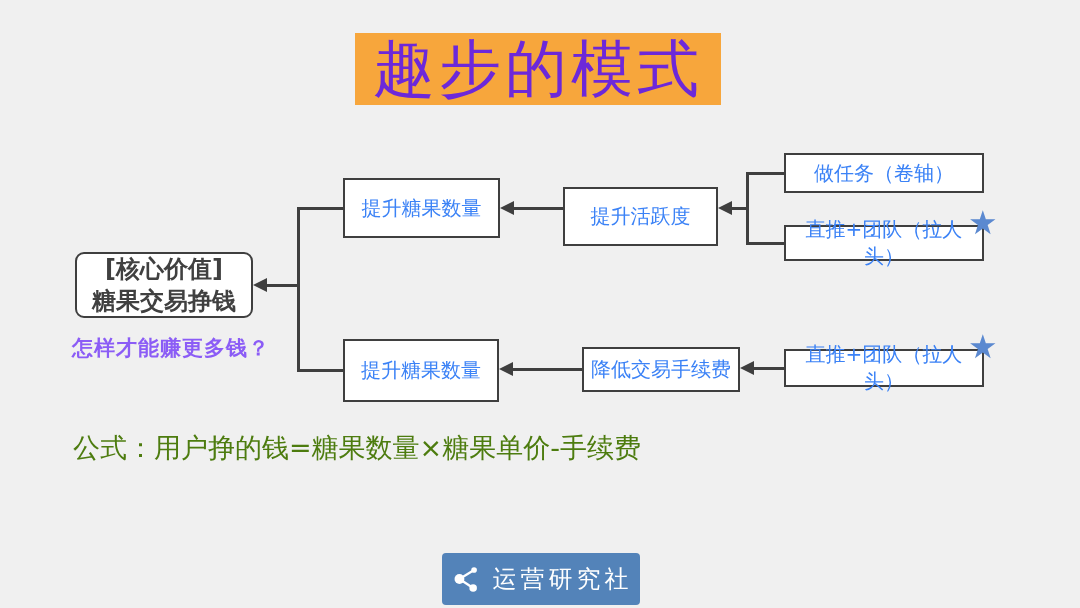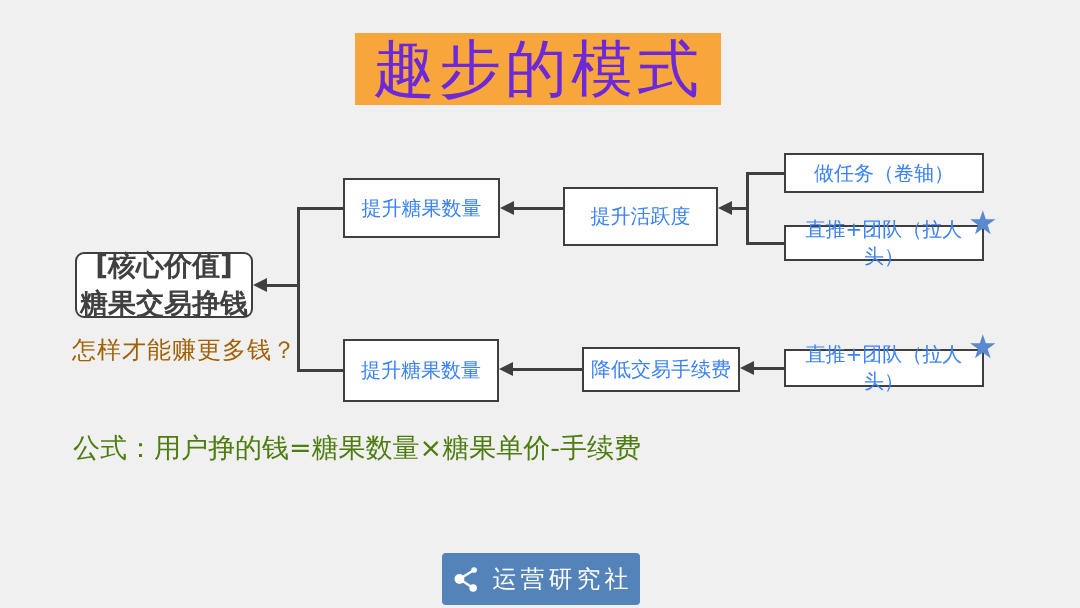--- a/index.html
+++ b/index.html
@@ -29,38 +29,38 @@
     color:#3b82f6;font-size:20px;
     box-sizing:border-box;
     text-align:center;
   }
   .dbox.core{
     border-radius:9px;
     font-weight:bold;
     color:#404040;
     flex-direction:column;
     line-height:1.35;
-    font-size:28px;
+    font-size:24px;
   }
   .hline{position:absolute;height:3px;background:#3f3f3f;}
   .vline{position:absolute;width:3px;background:#3f3f3f;}
   .arrowhead{
     position:absolute;width:0;height:0;
     border-top:7px solid transparent;
     border-bottom:7px solid transparent;
     border-right:14px solid #3f3f3f;
   }
   .star{
     position:absolute;
     font-size:33px;line-height:1;
     color:#5b89d0;
   }
   .question{
     position:absolute;left:72px;top:334px;
-    font-size:24px;font-weight:normal;color:#a16207;
+    font-size:21px;font-weight:bold;color:#8b5cf6;
     letter-spacing:1px;
   }
   .formula{
     position:absolute;left:73px;top:430px;
     font-size:27px;color:#4d7c0f;
   }
   .footer-badge{
     position:absolute;left:442px;top:553px;width:198px;height:52px;
     background:#5383b9;border-radius:4px;
     display:flex;align-items:center;justify-content:center;gap:9px;

